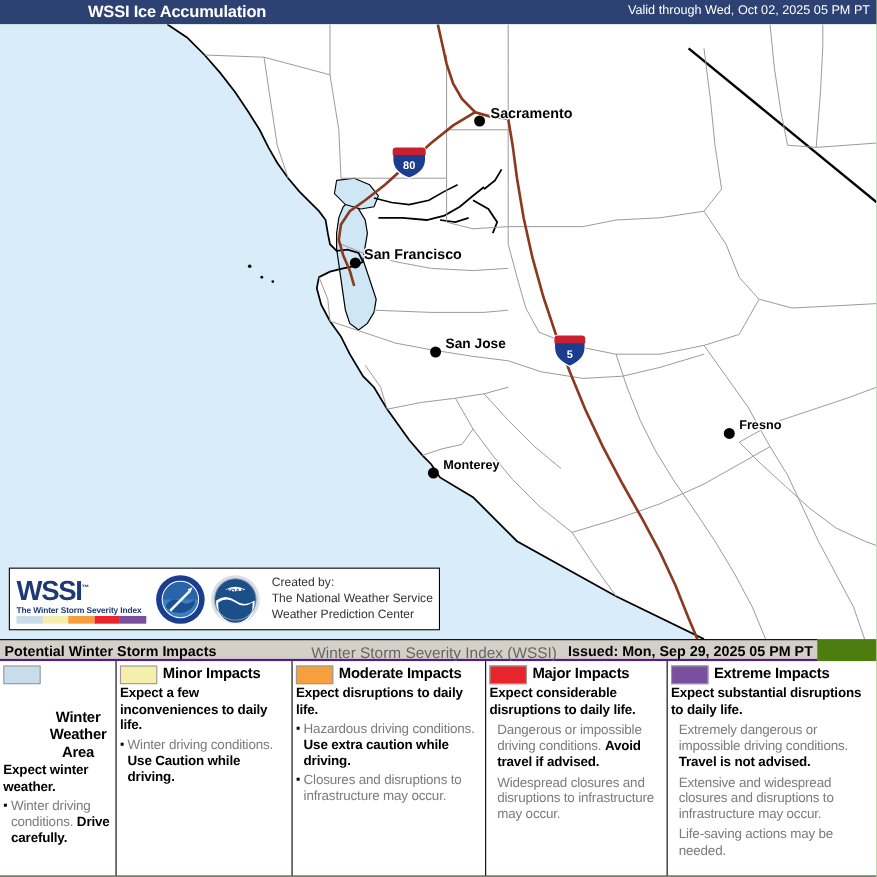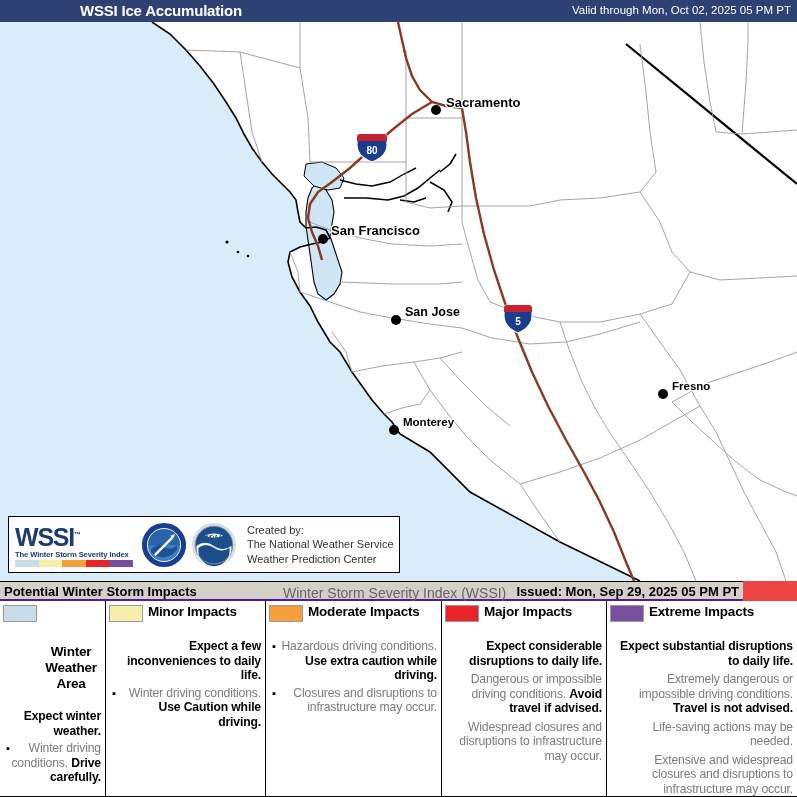--- a/index.html
+++ b/index.html
@@ -6,21 +6,21 @@
     margin: 0;
     padding: 0;
     background: #ffffff;
   }
   #app {
     position: relative;
     width: 797px;
     height: 797px;
     overflow: hidden;
     font-family: "Liberation Sans", sans-serif;
-    background: #ef4444;
+    background: #4d7c0f;
   }
 
   
   .header-bar {
     position: absolute;
     left: 0; top: 0;
     width: 797px; height: 22px;
     background: #2d4272;
     box-sizing: border-box;
   }
@@ -182,21 +182,21 @@
   }
   .legend-title {
     font-size: 13.5px;
     font-weight: bold;
     color: #000000;
     line-height: 16px;
     letter-spacing: -0.2px;
   }
   .legend-title.wrap-center { text-align: center; width: 58px; margin-top: 40px; }
 
-  .legend-body { margin-top: 17px; text-align: right; }
+  .legend-body { margin-top: 1px; }
   .lead {
     font-size: 12.2px;
     font-weight: bold;
     color: #000000;
     line-height: 14.5px;
     letter-spacing: -0.15px;
     margin-bottom: 2px;
   }
   .bullet-row {
     display: flex;
@@ -224,21 +224,21 @@
   }
   .em { font-weight: bold; color: #000000; }
 </style>
 </head>
 <body>
 
 <div id="app">
 
   <div class="header-bar">
     <div class="header-title">WSSI Ice Accumulation</div>
-    <div class="header-valid">Valid through Mon, Oct 02, 2025 05 PM PT</div>
+    <div class="header-valid">Valid through Wed, Oct 02, 2025 05 PM PT</div>
   </div>
 
   <div class="map-area">
     <svg class="map-svg" width="797" height="559" viewBox="0 0 797 559">
 
       <rect x="0" y="0" width="797" height="559" fill="#d9ecf9"></rect>
 
       <path fill="#ffffff" stroke="none" d="M152,0 L797,0 L797,559 L640,559 L560,520 L470,470 L430,430 L400,412
            L392,400 L384,392 L372,378 L352,350 L340,330 L330,320 L318,300
            L310,284 L300,270 L292,255 L288,240 L290,230 L300,225 L312,222
@@ -419,20 +419,21 @@
         </div>
       </div>
     </div>
 
     <div class="legend-col col-2">
       <div class="legend-head">
         <span class="swatch" style="background:#f5a03c"></span>
         <span class="legend-title">Moderate Impacts</span>
       </div>
       <div class="legend-body">
+        <div class="lead">Expect disruptions to daily life.</div>
         <div class="bullet-row">
           <span class="bullet-dot">▪</span>
           <span class="bullet-text"><span>Hazardous driving conditions.</span>
             <span class="em">Use extra caution while driving.</span></span>
         </div>
         <div class="bullet-row">
           <span class="bullet-dot">▪</span>
           <span class="bullet-text">Closures and disruptions to infrastructure may occur.</span>
         </div>
       </div>
@@ -453,19 +454,19 @@
 
     <div class="legend-col col-4">
       <div class="legend-head">
         <span class="swatch" style="background:#7b4fa0"></span>
         <span class="legend-title">Extreme Impacts</span>
       </div>
       <div class="legend-body">
         <div class="lead">Expect substantial disruptions to daily life.</div>
         <div class="noindent"><span>Extremely dangerous or impossible driving conditions.</span>
           <span class="em">Travel is not advised.</span></div>
+        <div class="noindent">Extensive and widespread closures and disruptions to infrastructure may occur.</div>
         <div class="noindent">Life-saving actions may be needed.</div>
-        <div class="noindent">Extensive and widespread closures and disruptions to infrastructure may occur.</div>
       </div>
     </div>
 
   </div>
 </div>
 
 </body></html>

